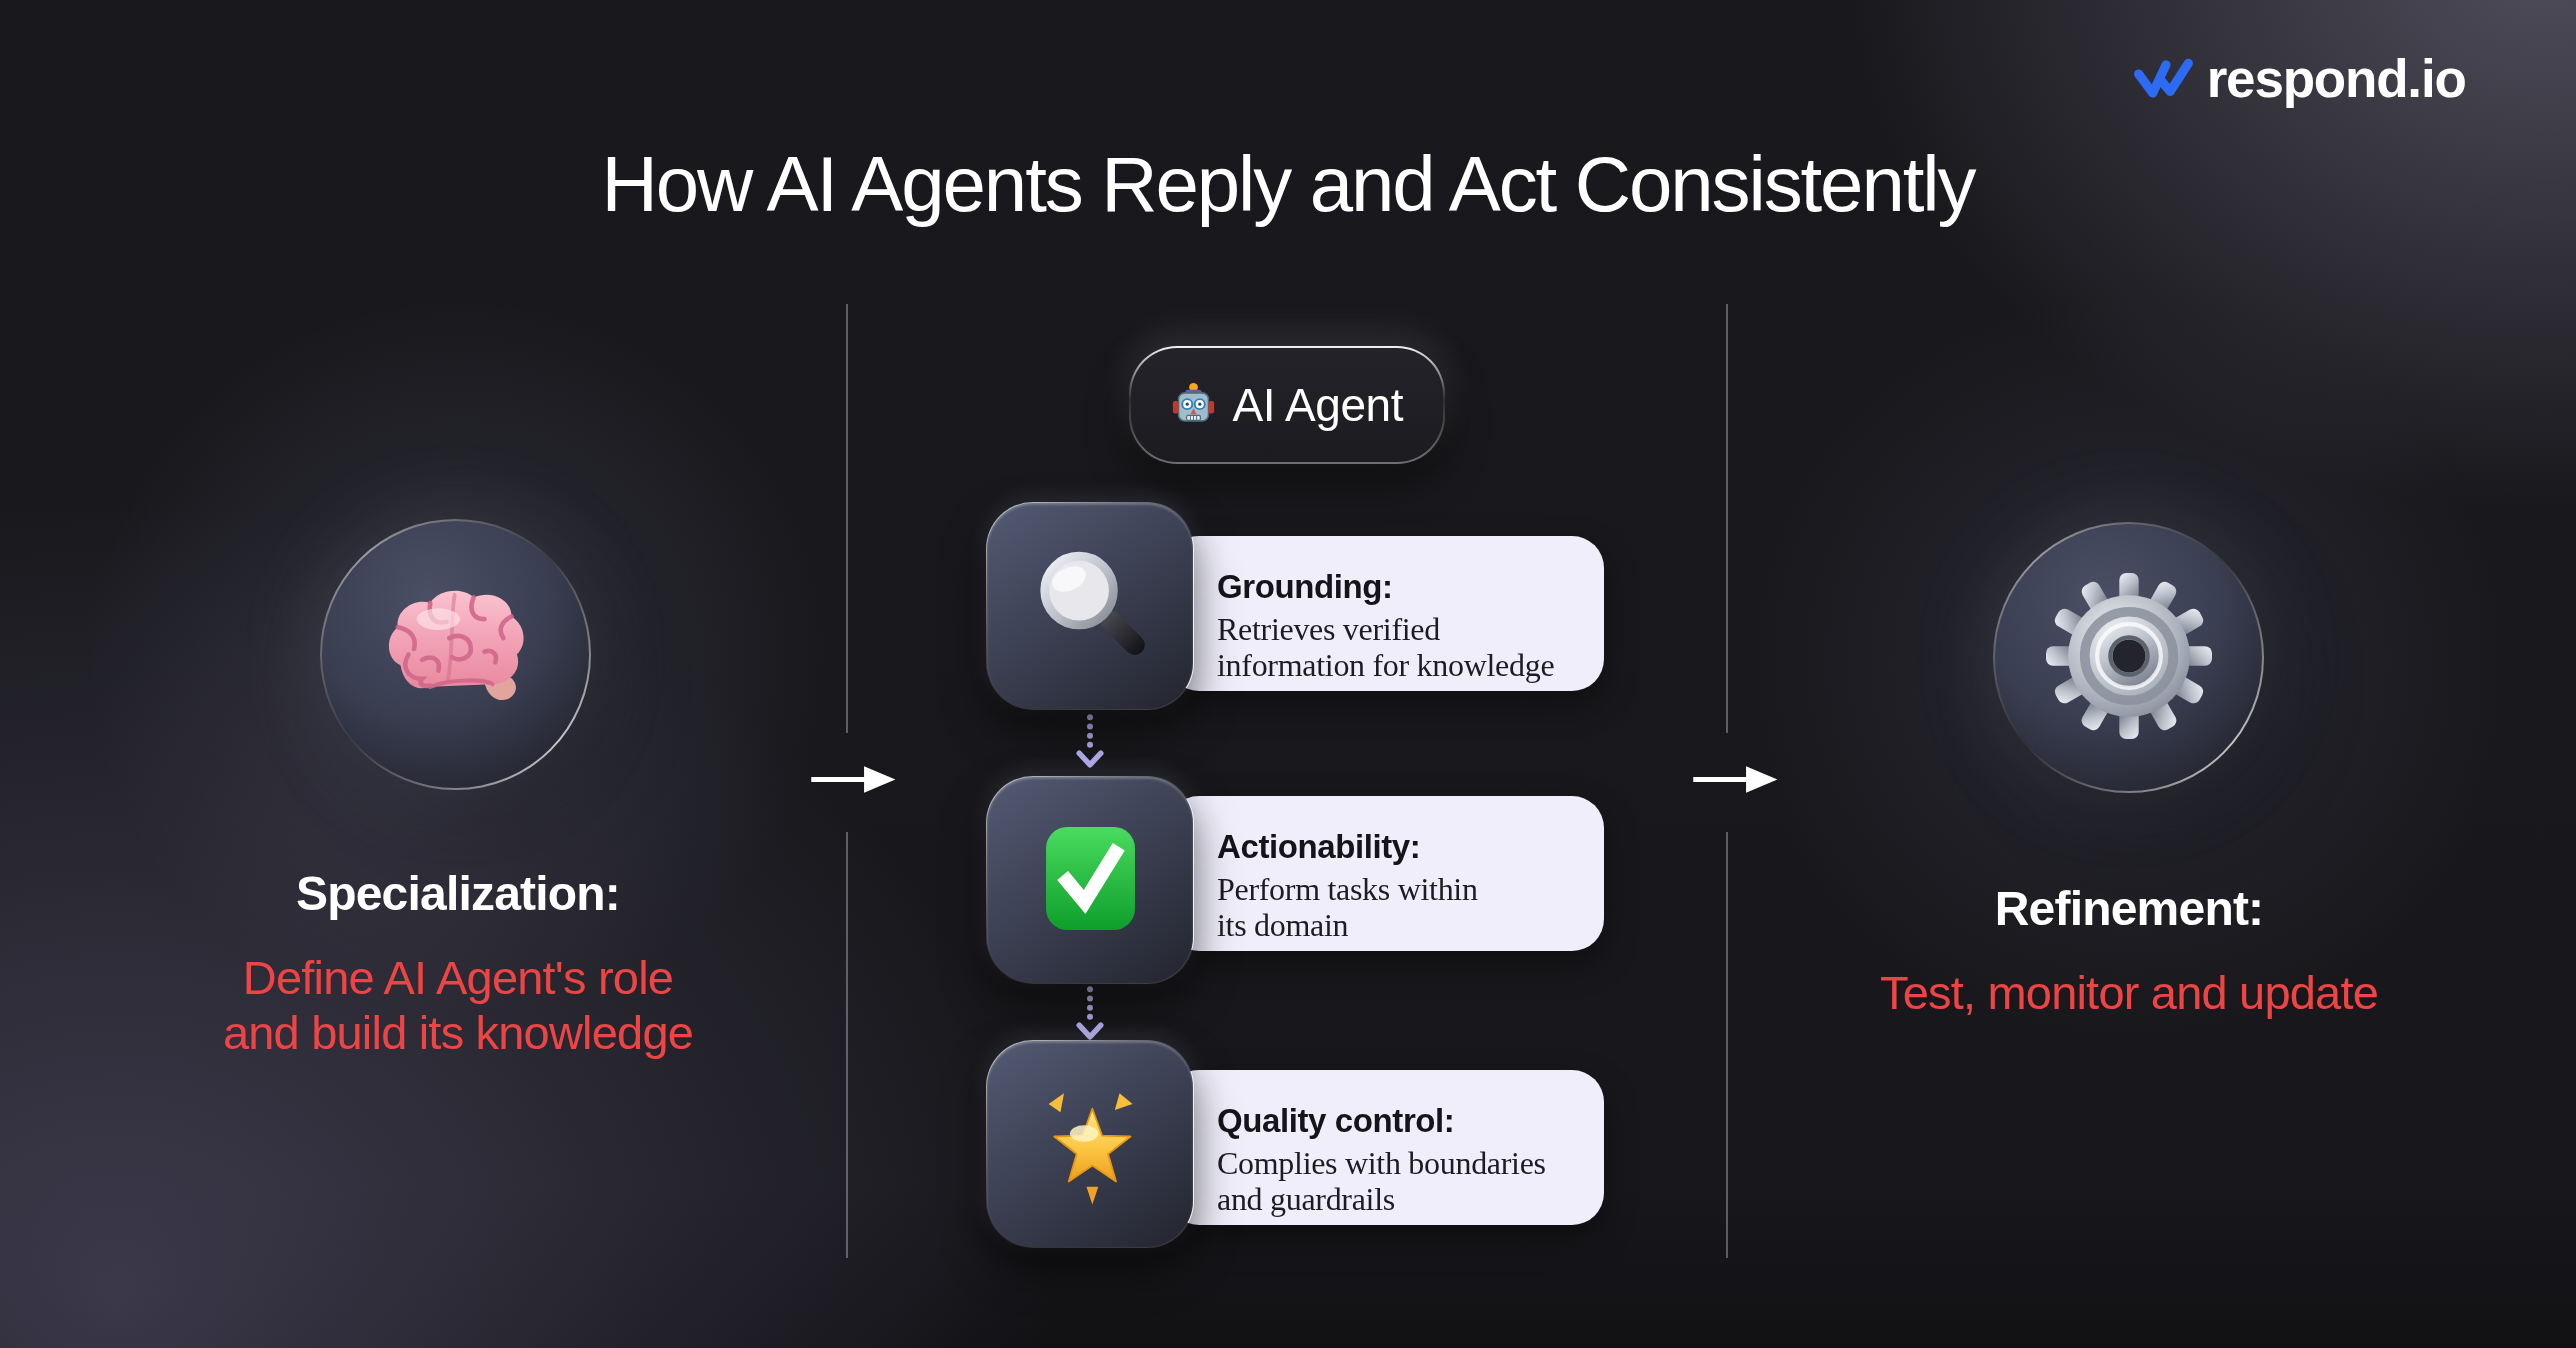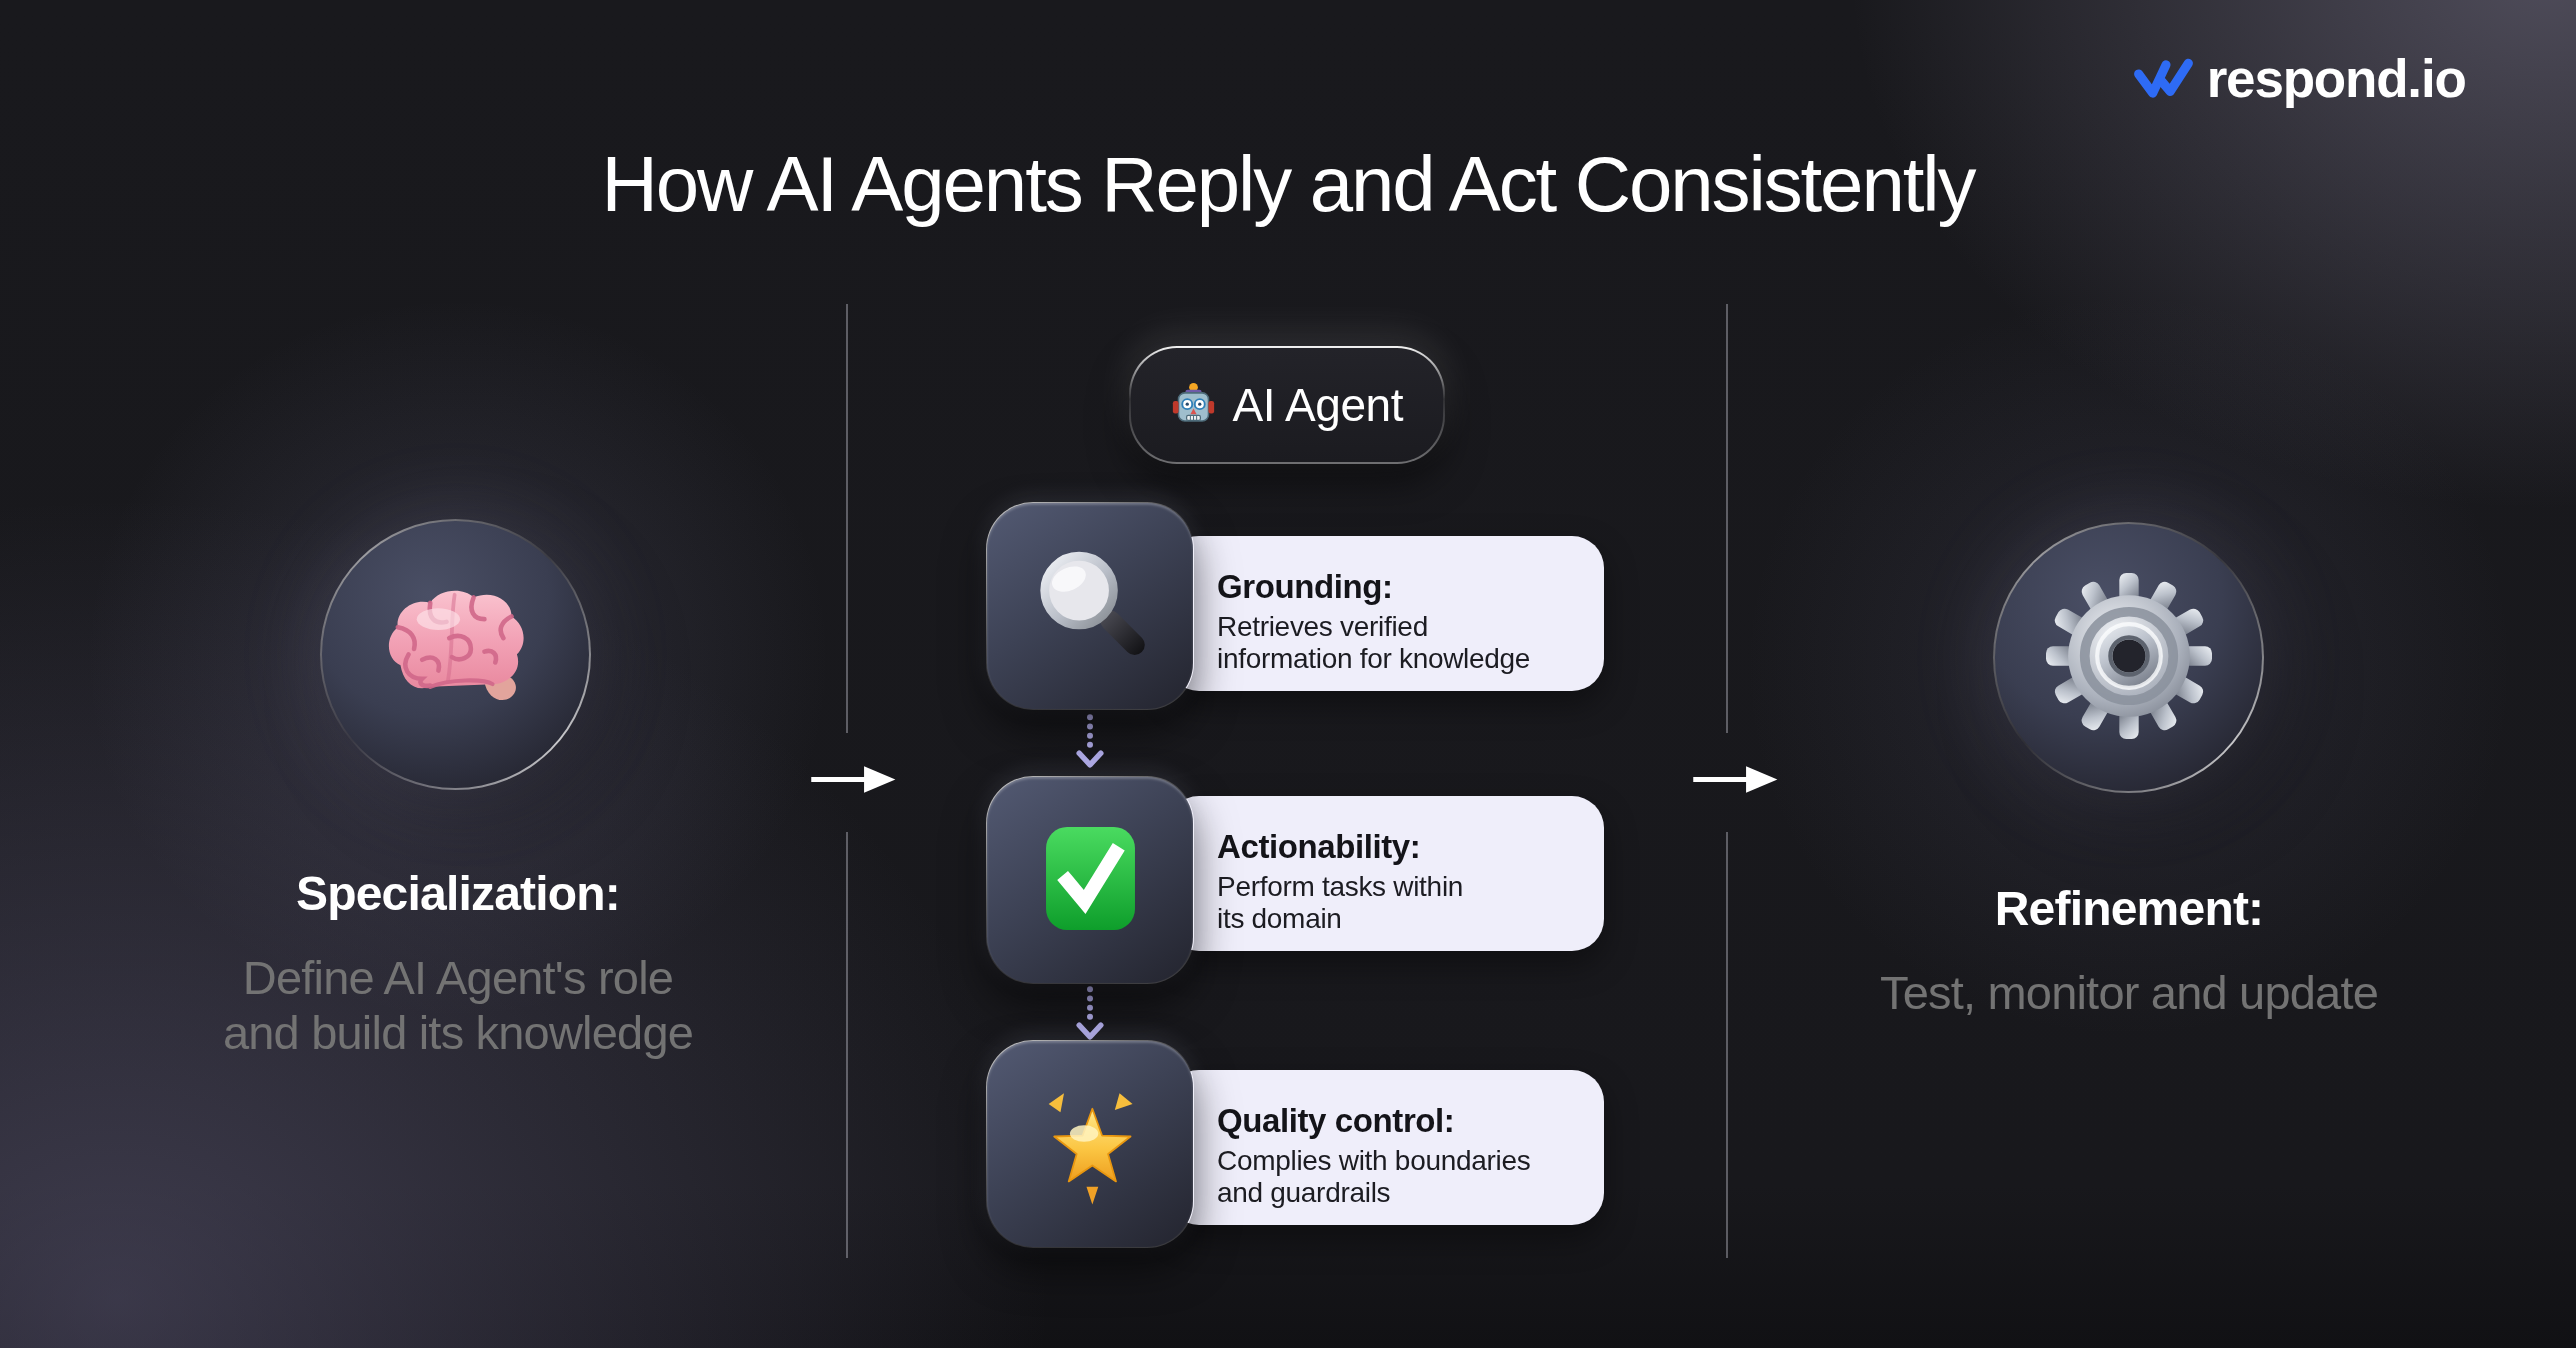--- a/index.html
+++ b/index.html
@@ -42,37 +42,37 @@
                    linear-gradient(145deg,rgba(255,255,255,.80),rgba(255,255,255,.10) 50%,rgba(255,255,255,.18)) border-box;
         box-shadow:0 20px 42px rgba(0,0,0,.55),0 -3.3px 21.6px rgba(205,210,245,.12),
                    inset 0 1.7px 2.5px rgba(255,255,255,.25);
         display:flex;align-items:center;justify-content:center;}
   .tile-1{top:502px;} .tile-2{top:776px;} .tile-3{top:1040px;}
   .card{position:absolute;left:1167px;width:437px;height:155px;border-radius:32px;z-index:2;
         background:#efeefa;box-sizing:border-box;padding:32px 23px 0 50px;
         box-shadow:0 13.3px 32px rgba(0,0,0,.38);}
   .card-1{top:536px;} .card-2{top:796px;} .card-3{top:1070px;}
   .card-heading{font-size:33px;font-weight:700;letter-spacing:-0.4px;color:#141419;line-height:1.18;margin-bottom:4.2px;}
-  .card-line{display:block;font-size:28px;font-weight:400;letter-spacing:-0.3px;color:#1c1c22;line-height:1.13;white-space:nowrap;}
+  .card-line{display:block;font-size:32px;font-weight:400;letter-spacing:-0.3px;color:#1c1c22;line-height:1.13;white-space:nowrap;font-family:Liberation Serif, serif;}
   .connector{position:absolute;left:1075px;width:30px;height:57px;}
   .cn-1{top:713px;} .cn-2{top:985px;}
   
   .glass-circle{position:absolute;width:271px;height:271px;border-radius:50%;
         border:2.1px solid transparent;box-sizing:border-box;
         background:radial-gradient(circle at 40% 28%,#4a4f65 0%,#3a3e51 48%,#272834 80%,#212230 100%) padding-box,
                    conic-gradient(from 130deg,rgba(255,255,255,.75),rgba(255,255,255,.06) 28%,rgba(255,255,255,.55) 52%,rgba(255,255,255,.10) 76%,rgba(255,255,255,.75)) border-box;
         box-shadow:0 0 83px rgba(170,170,215,.20),21.6px 25px 75px rgba(0,0,0,.38);
         display:flex;align-items:center;justify-content:center;}
   .brain-wrap{left:320px;top:519px;}
   .gear-wrap{left:1993px;top:522px;}
   .section-text{position:absolute;text-align:center;}
   .left-text{left:125px;top:866px;width:666px;}
   .right-text{left:1791px;top:866px;width:676px;margin-top:15px;}
   .section-label{font-size:48px;font-weight:700;letter-spacing:-0.8px;color:#fff;margin-bottom:30px;}
-  .section-line{display:block;font-size:47px;font-weight:400;letter-spacing:-0.8px;color:#737373;line-height:1.17;text-align:center;}
+  .section-line{display:block;font-size:47px;font-weight:400;letter-spacing:-0.8px;color:#ef4444;line-height:1.17;text-align:center;}
 </style>
 </head>
 <body>
 
 <div class="page">
   <div class="bg"></div>
 
   <div class="logo">
     <span>
       <svg width="63" height="50" viewBox="0 0 76 60">

